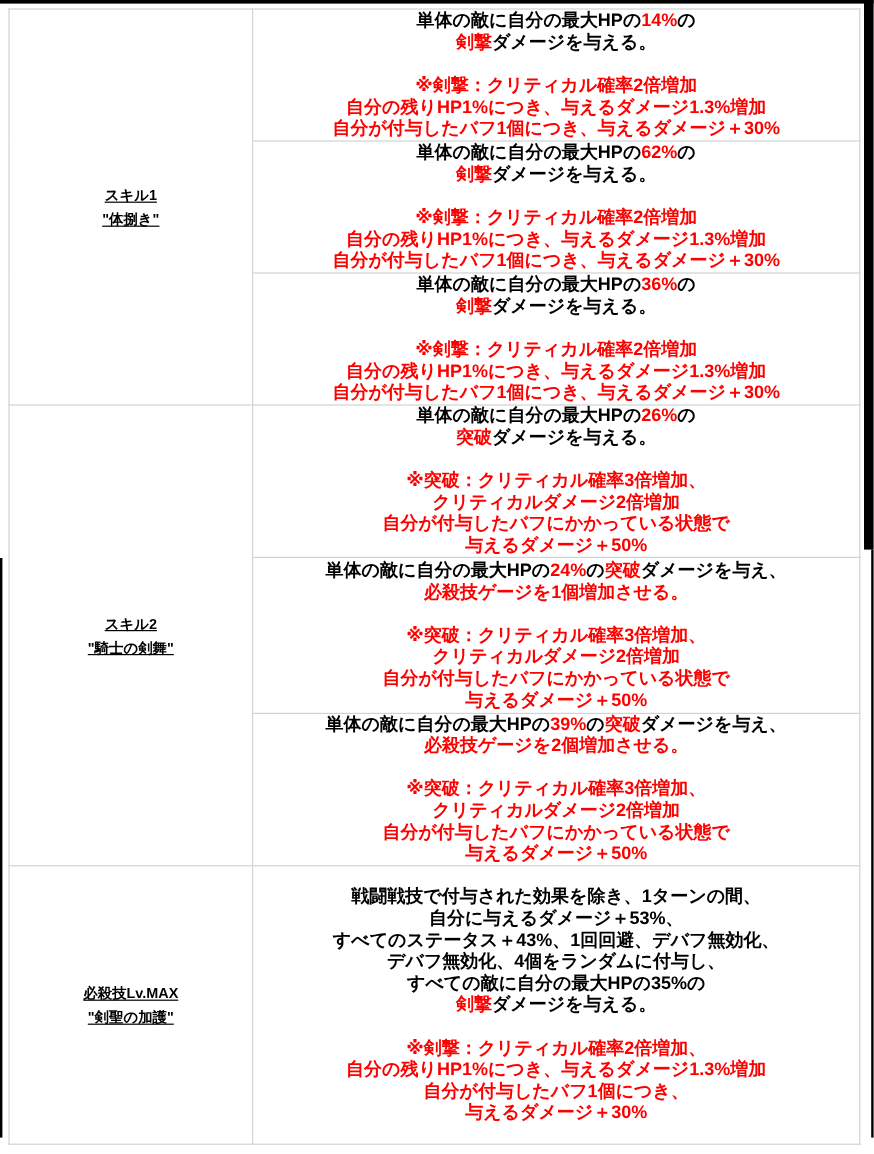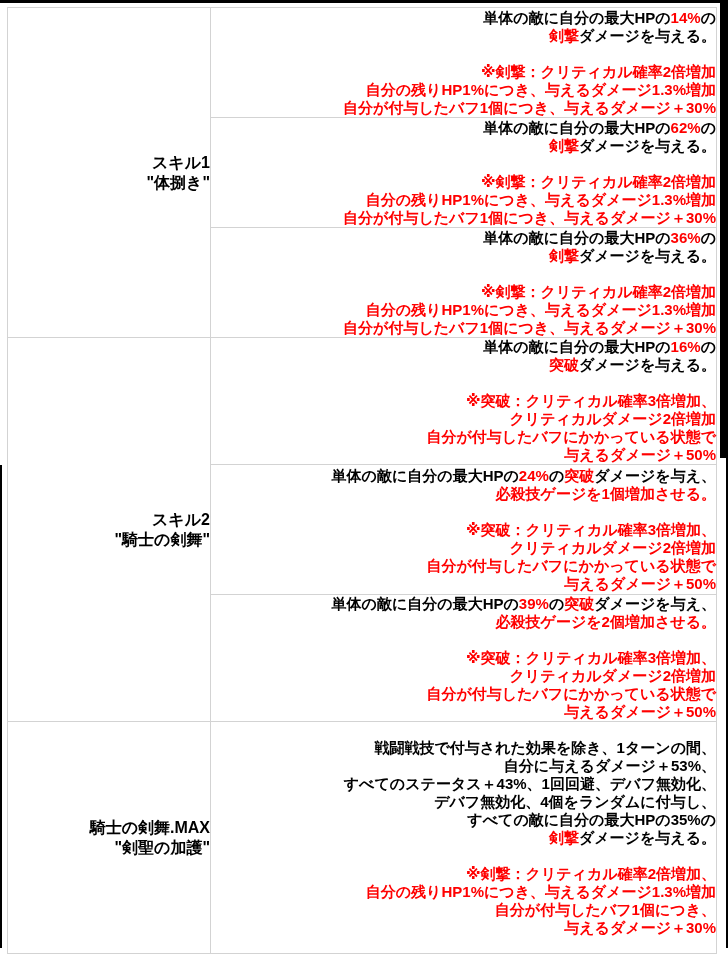--- a/index.html
+++ b/index.html
@@ -30,31 +30,32 @@
     border-collapse: collapse;
     table-layout: fixed;
   }
   col.c1 { width: 203px; }
   col.c2 { width: 506px; }
   td {
     border: 1px solid #d3d3d3;
     background: #ffffff;
     padding: 0;
     vertical-align: middle;
-    text-align: right;
+    text-align: center;
   }
   tr.r0, tr.r1, tr.r2 { height: 110px; }
   tr.r3 { height: 125px; }
   tr.r4 { height: 130px; }
   tr.r5 { height: 127px; }
   tr.r6 { height: 232px; }
 
   td.label {
-    font-size: 16px;
+    font-size: 12px;
     line-height: 20px;
+    text-decoration: underline;
   }
   td.content {
     font-size: 15px;
     line-height: 18px;
   }
   .line { min-height: 18px; }
   .red { color: #ff0000; }
 </style>
 </head>
 <body>
@@ -103,21 +104,21 @@
           <div class="line"><span class="red">自分の残りHP1%につき、与えるダメージ1.3%増加</span></div>
           <div class="line"><span class="red">自分が付与したバフ1個につき、与えるダメージ＋30%</span></div>
         </td>
   </tr>
   <tr class="r3">
     <td class="label" rowspan="3">
       <div class="lbl">スキル2</div>
       <div class="lbl">"騎士の剣舞"</div>
     </td>
     <td class="content">
-          <div class="line"><span>単体の敵に自分の最大HPの</span><span class="red">16%</span><span>の</span></div>
+          <div class="line"><span>単体の敵に自分の最大HPの</span><span class="red">26%</span><span>の</span></div>
           <div class="line"><span class="red">突破</span><span>ダメージを与える。</span></div>
           <div class="line">&nbsp;</div>
           <div class="line"><span class="red">※突破：クリティカル確率3倍増加、</span></div>
           <div class="line"><span class="red">クリティカルダメージ2倍増加</span></div>
           <div class="line"><span class="red">自分が付与したバフにかかっている状態で</span></div>
           <div class="line"><span class="red">与えるダメージ＋50%</span></div>
         </td>
   </tr>
   <tr class="r4">
     <td class="content">
@@ -136,21 +137,21 @@
           <div class="line"><span class="red">必殺技ゲージを2個増加させる。</span></div>
           <div class="line">&nbsp;</div>
           <div class="line"><span class="red">※突破：クリティカル確率3倍増加、</span></div>
           <div class="line"><span class="red">クリティカルダメージ2倍増加</span></div>
           <div class="line"><span class="red">自分が付与したバフにかかっている状態で</span></div>
           <div class="line"><span class="red">与えるダメージ＋50%</span></div>
         </td>
   </tr>
   <tr class="r6">
     <td class="label">
-      <div class="lbl">騎士の剣舞.MAX</div>
+      <div class="lbl">必殺技Lv.MAX</div>
       <div class="lbl">"剣聖の加護"</div>
     </td>
     <td class="content">
           <div class="line"><span>戦闘戦技で付与された効果を除き、1ターンの間、</span></div>
           <div class="line"><span>自分に与えるダメージ＋53%、</span></div>
           <div class="line"><span>すべてのステータス＋43%、1回回避、デバフ無効化、</span></div>
           <div class="line"><span>デバフ無効化、4個をランダムに付与し、</span></div>
           <div class="line"><span>すべての敵に自分の最大HPの35%の</span></div>
           <div class="line"><span class="red">剣撃</span><span>ダメージを与える。</span></div>
           <div class="line">&nbsp;</div>

